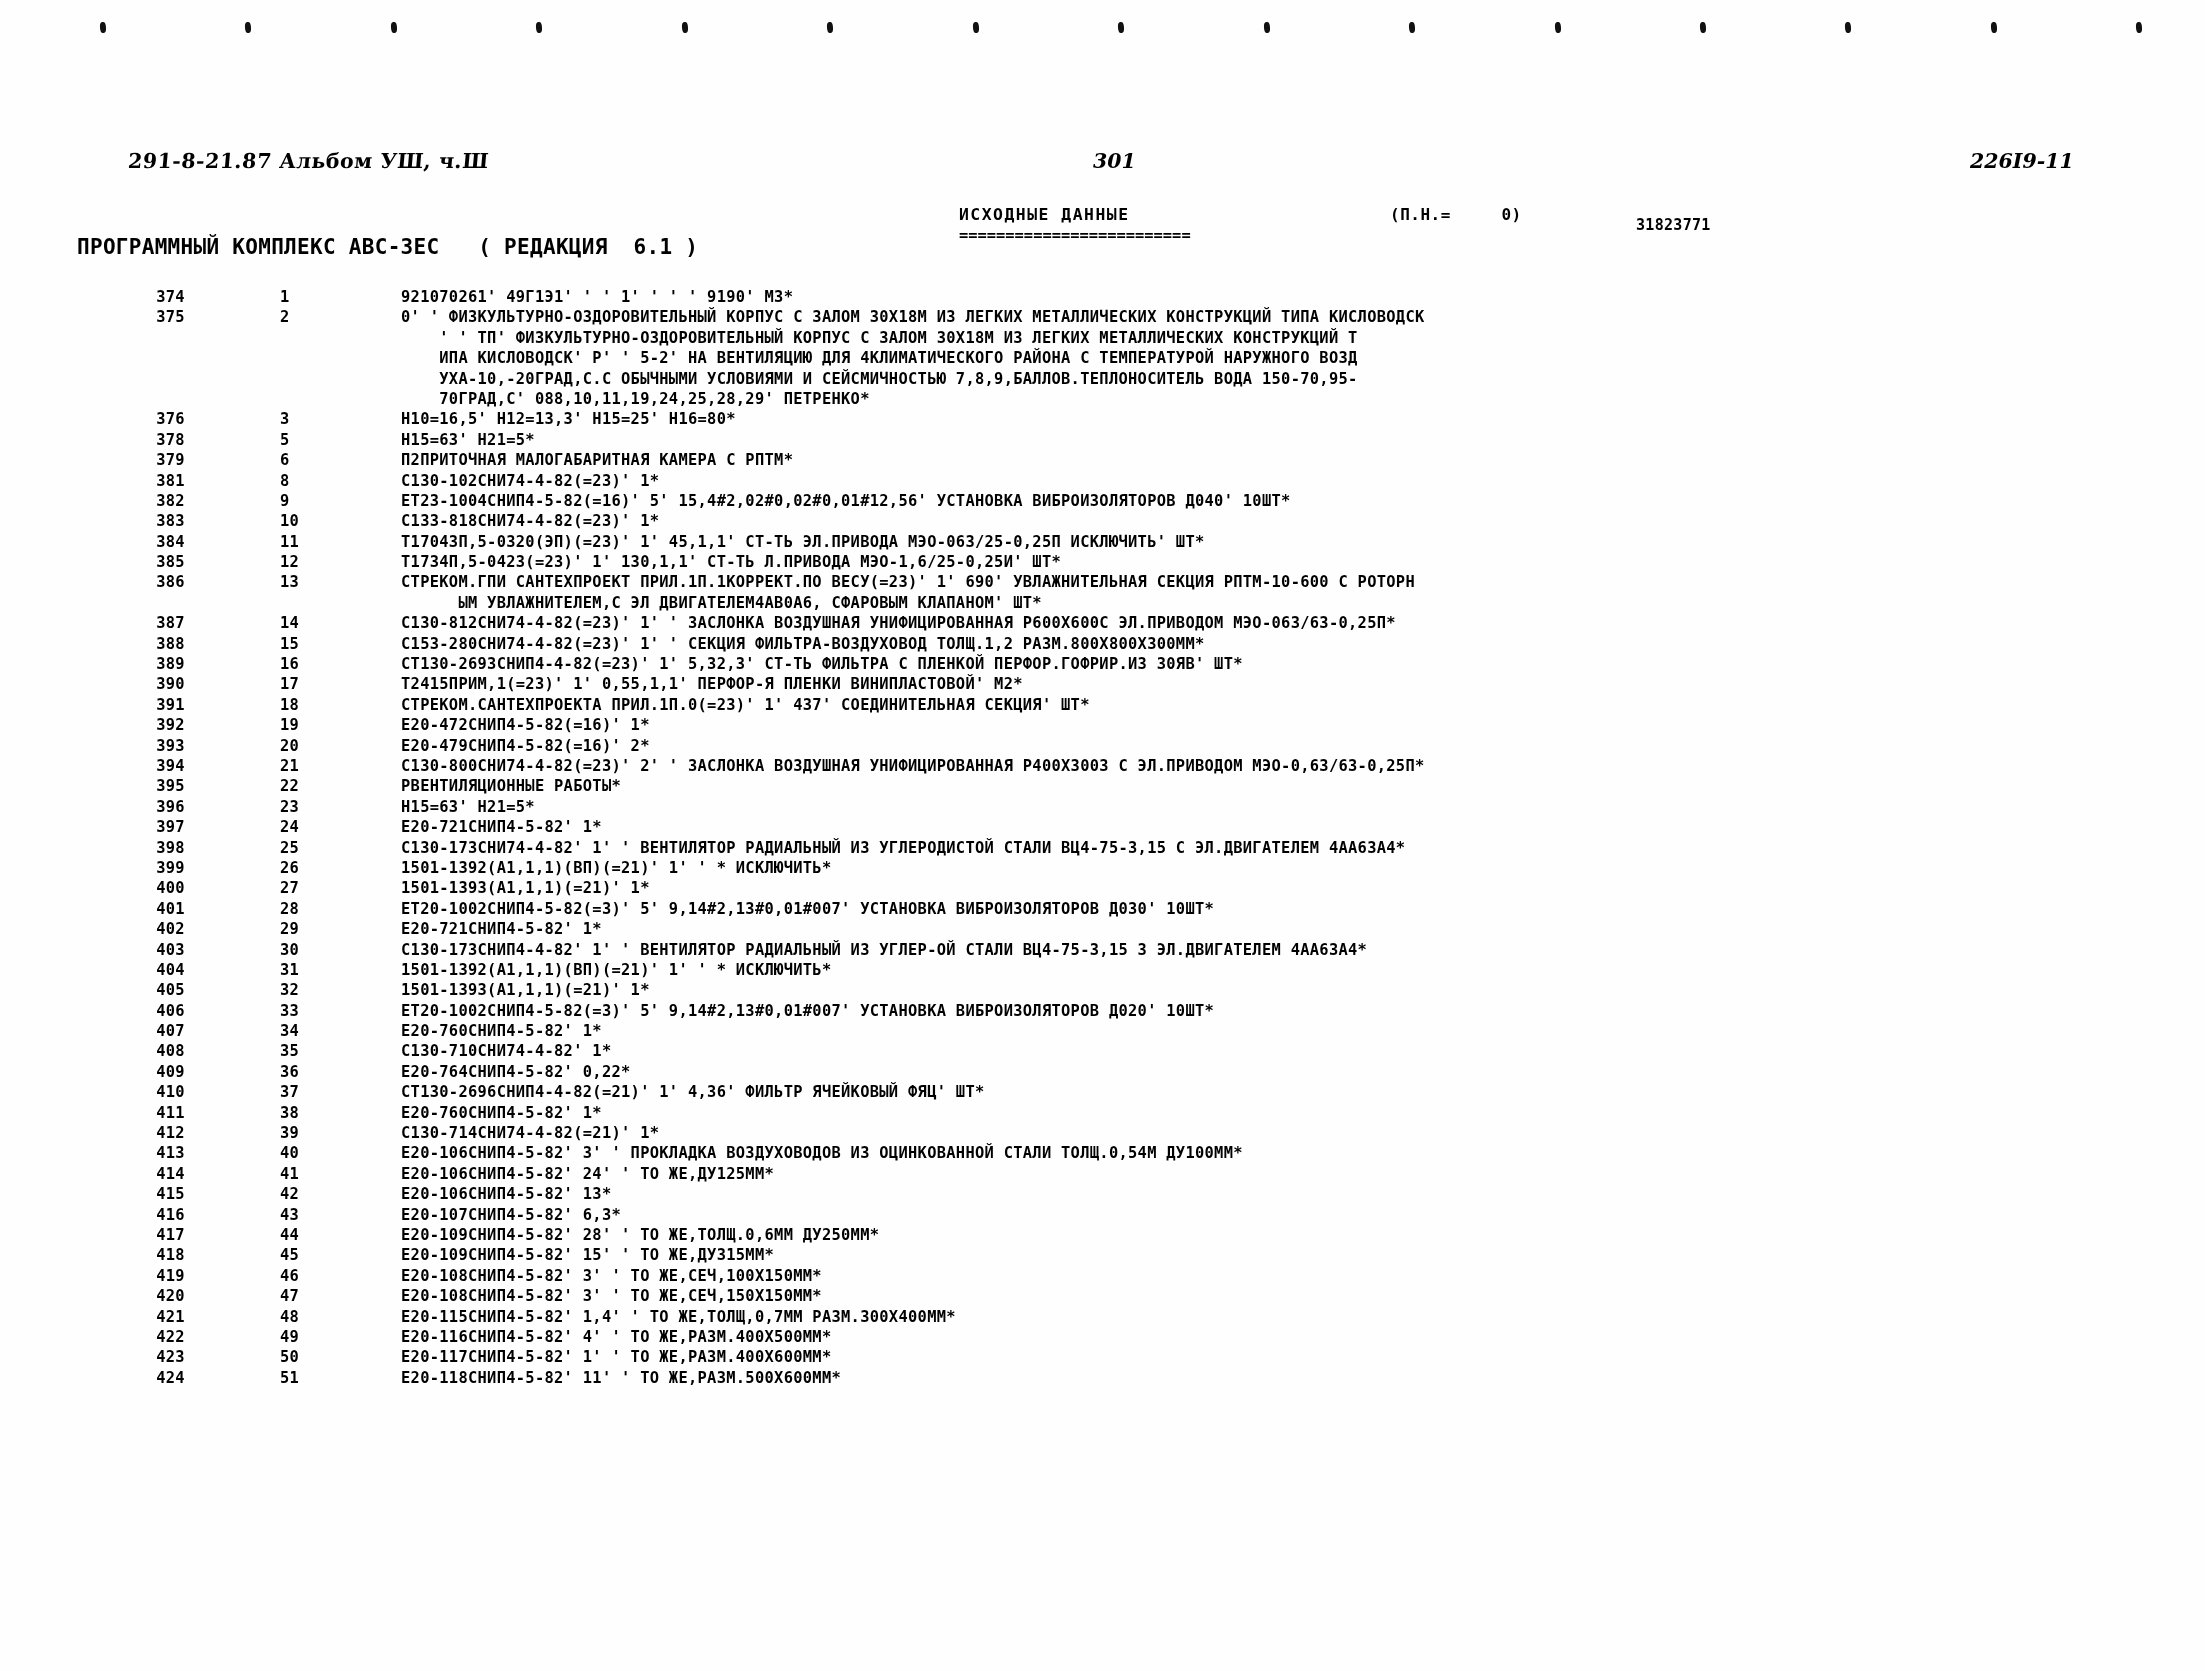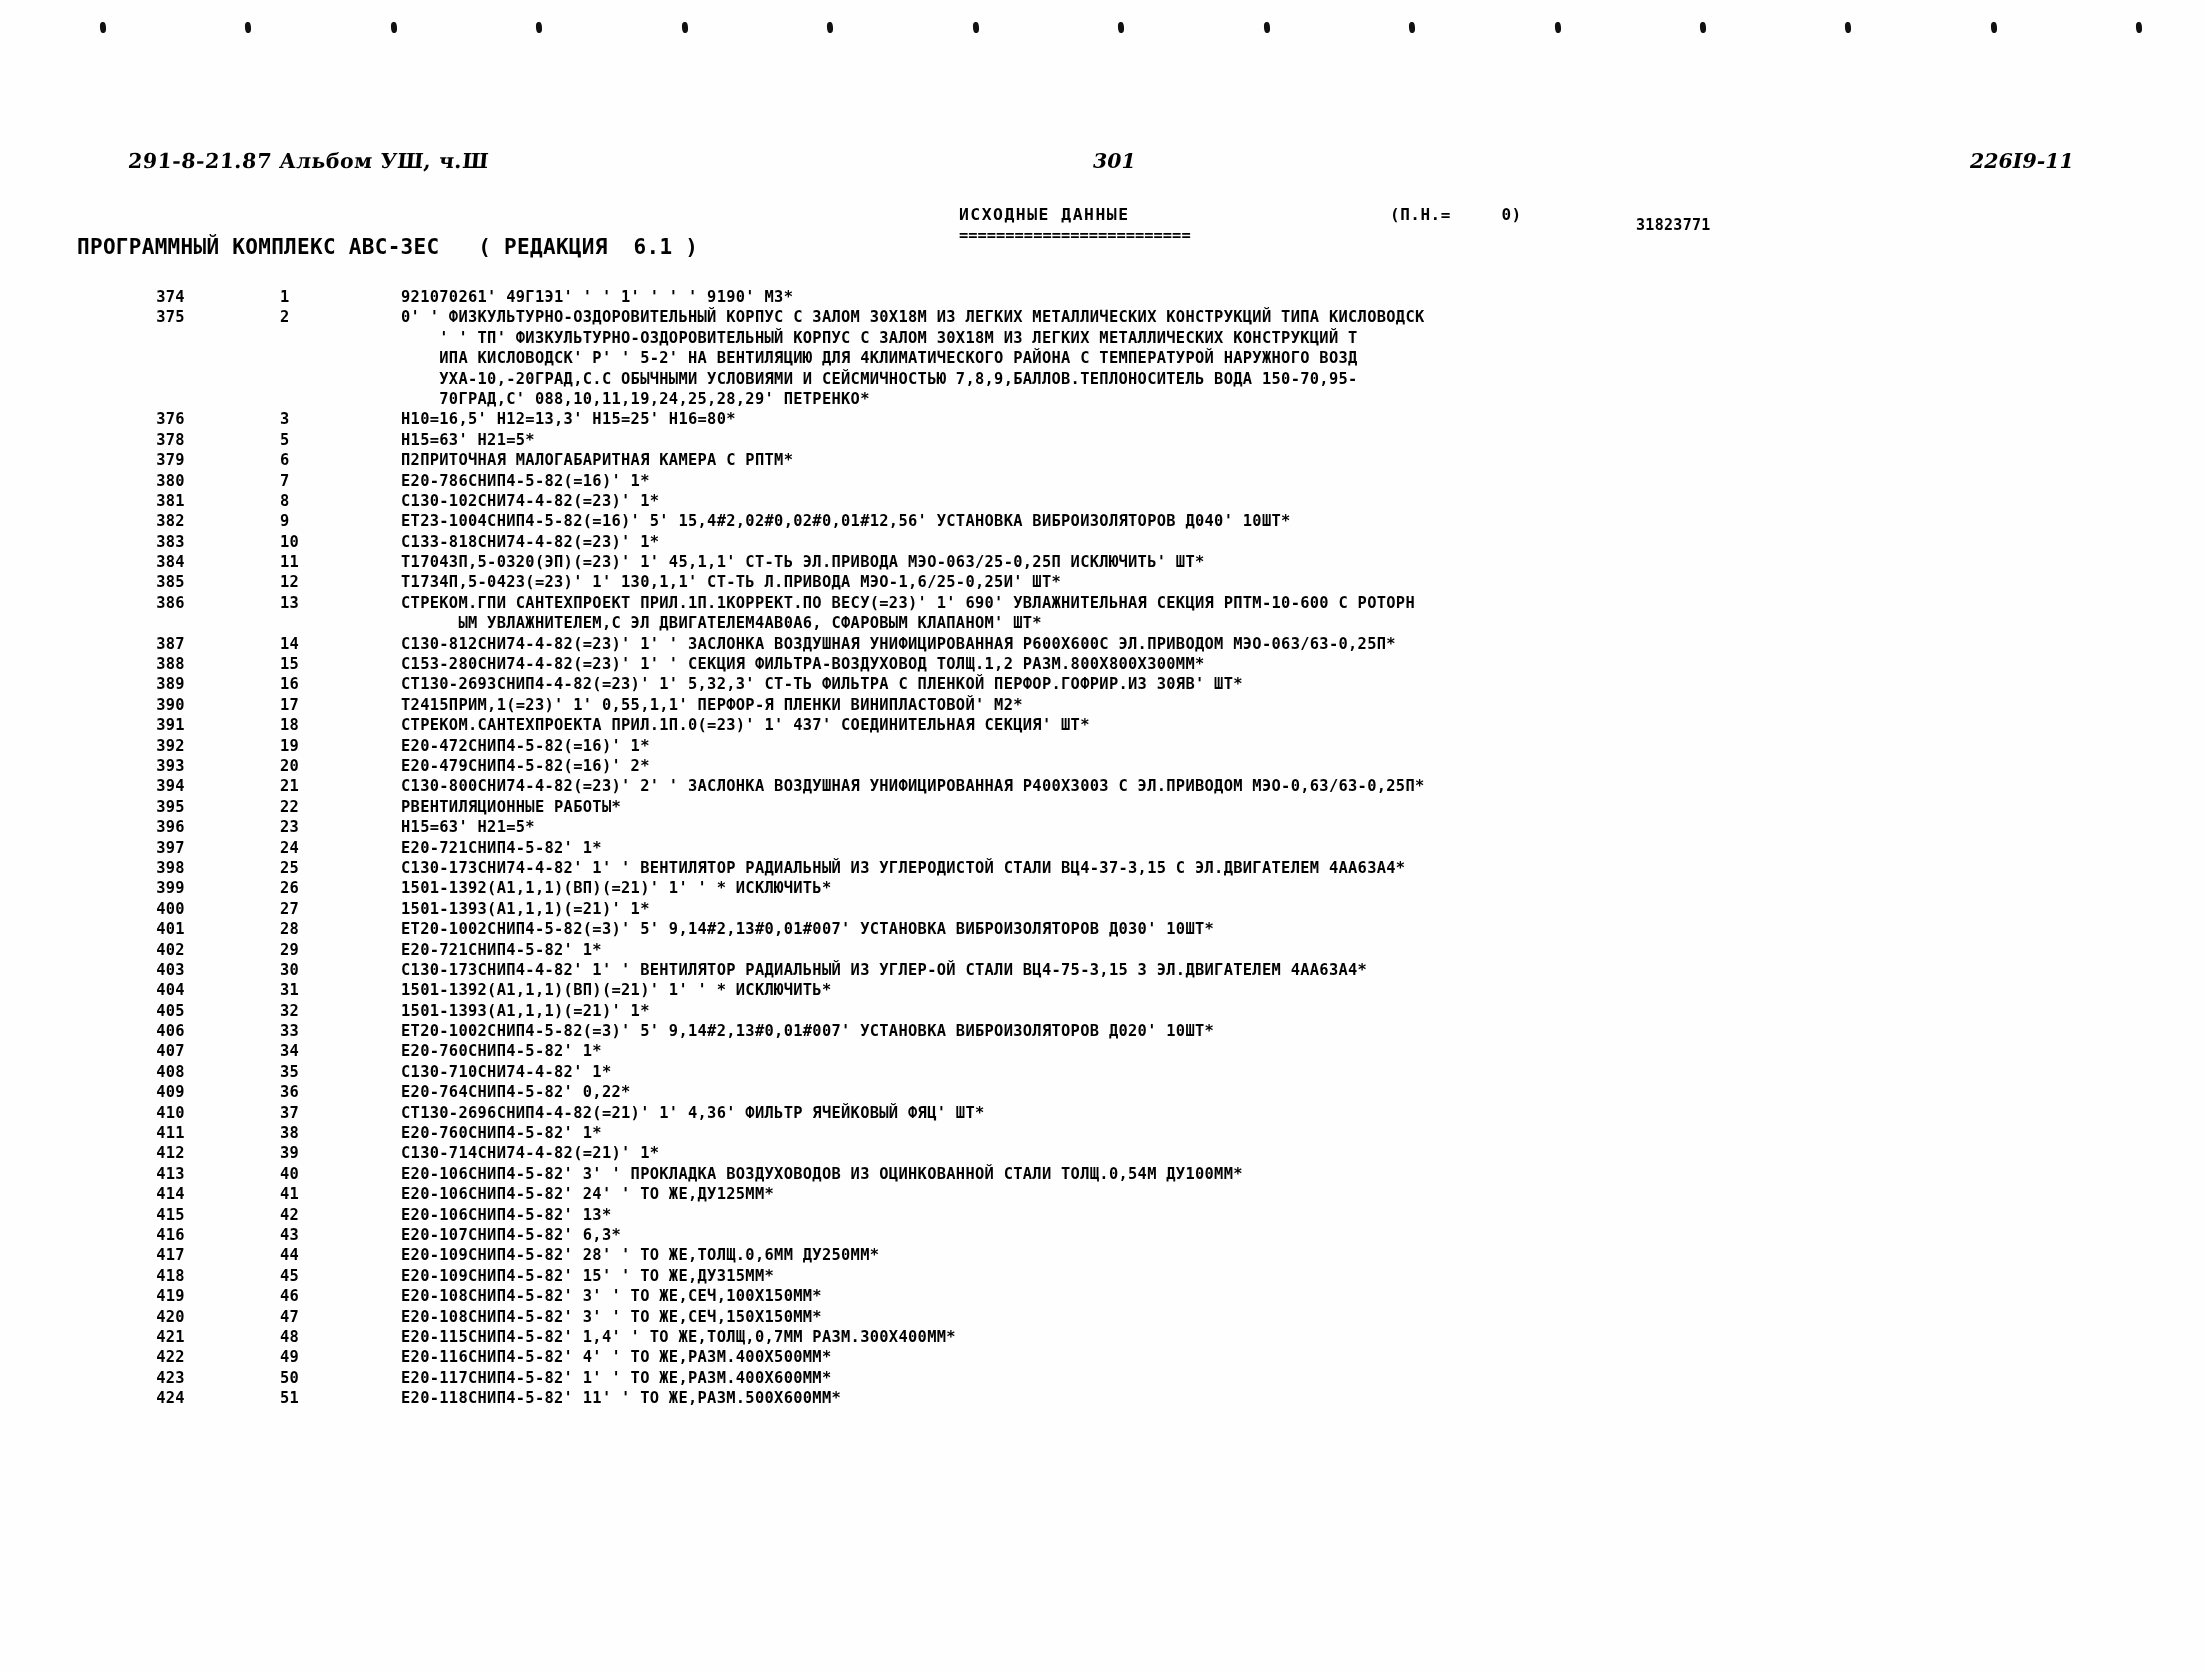--- a/index.html
+++ b/index.html
@@ -239,25 +239,20 @@
         <span class="col-abs mono">378</span>
         <span class="col-seq mono">5</span>
         <span class="col-txt mono">Н15=63' Н21=5*</span>
       </div>
       <div class="lst-row">
         <span class="col-abs mono">379</span>
         <span class="col-seq mono">6</span>
         <span class="col-txt mono">П2ПРИТОЧНАЯ МАЛОГАБАРИТНАЯ КАМЕРА С РПТМ*</span>
       </div>
       <div class="lst-row">
-        <span class="col-abs mono">380</span>
-        <span class="col-seq mono">7</span>
-        <span class="col-txt mono">Е20-786СНИП4-5-82(=16)' 1*</span>
-      </div>
-      <div class="lst-row">
         <span class="col-abs mono">381</span>
         <span class="col-seq mono">8</span>
         <span class="col-txt mono">С130-102СНИ74-4-82(=23)' 1*</span>
       </div>
       <div class="lst-row">
         <span class="col-abs mono">382</span>
         <span class="col-seq mono">9</span>
         <span class="col-txt mono">ЕТ23-1004СНИП4-5-82(=16)' 5' 15,4#2,02#0,02#0,01#12,56' УСТАНОВКА ВИБРОИЗОЛЯТОРОВ Д040' 10ШТ*</span>
       </div>
       <div class="lst-row">
@@ -336,21 +331,21 @@
         <span class="col-txt mono">Н15=63' Н21=5*</span>
       </div>
       <div class="lst-row">
         <span class="col-abs mono">397</span>
         <span class="col-seq mono">24</span>
         <span class="col-txt mono">Е20-721СНИП4-5-82' 1*</span>
       </div>
       <div class="lst-row">
         <span class="col-abs mono">398</span>
         <span class="col-seq mono">25</span>
-        <span class="col-txt mono">С130-173СНИ74-4-82' 1' ' ВЕНТИЛЯТОР РАДИАЛЬНЫЙ ИЗ УГЛЕРОДИСТОЙ СТАЛИ ВЦ4-37-3,15 С ЭЛ.ДВИГАТЕЛЕМ 4АА63А4*</span>
+        <span class="col-txt mono">С130-173СНИ74-4-82' 1' ' ВЕНТИЛЯТОР РАДИАЛЬНЫЙ ИЗ УГЛЕРОДИСТОЙ СТАЛИ ВЦ4-75-3,15 С ЭЛ.ДВИГАТЕЛЕМ 4АА63А4*</span>
       </div>
       <div class="lst-row">
         <span class="col-abs mono">399</span>
         <span class="col-seq mono">26</span>
         <span class="col-txt mono">1501-1392(А1,1,1)(ВП)(=21)' 1' ' * ИСКЛЮЧИТЬ*</span>
       </div>
       <div class="lst-row">
         <span class="col-abs mono">400</span>
         <span class="col-seq mono">27</span>
         <span class="col-txt mono">1501-1393(А1,1,1)(=21)' 1*</span>

